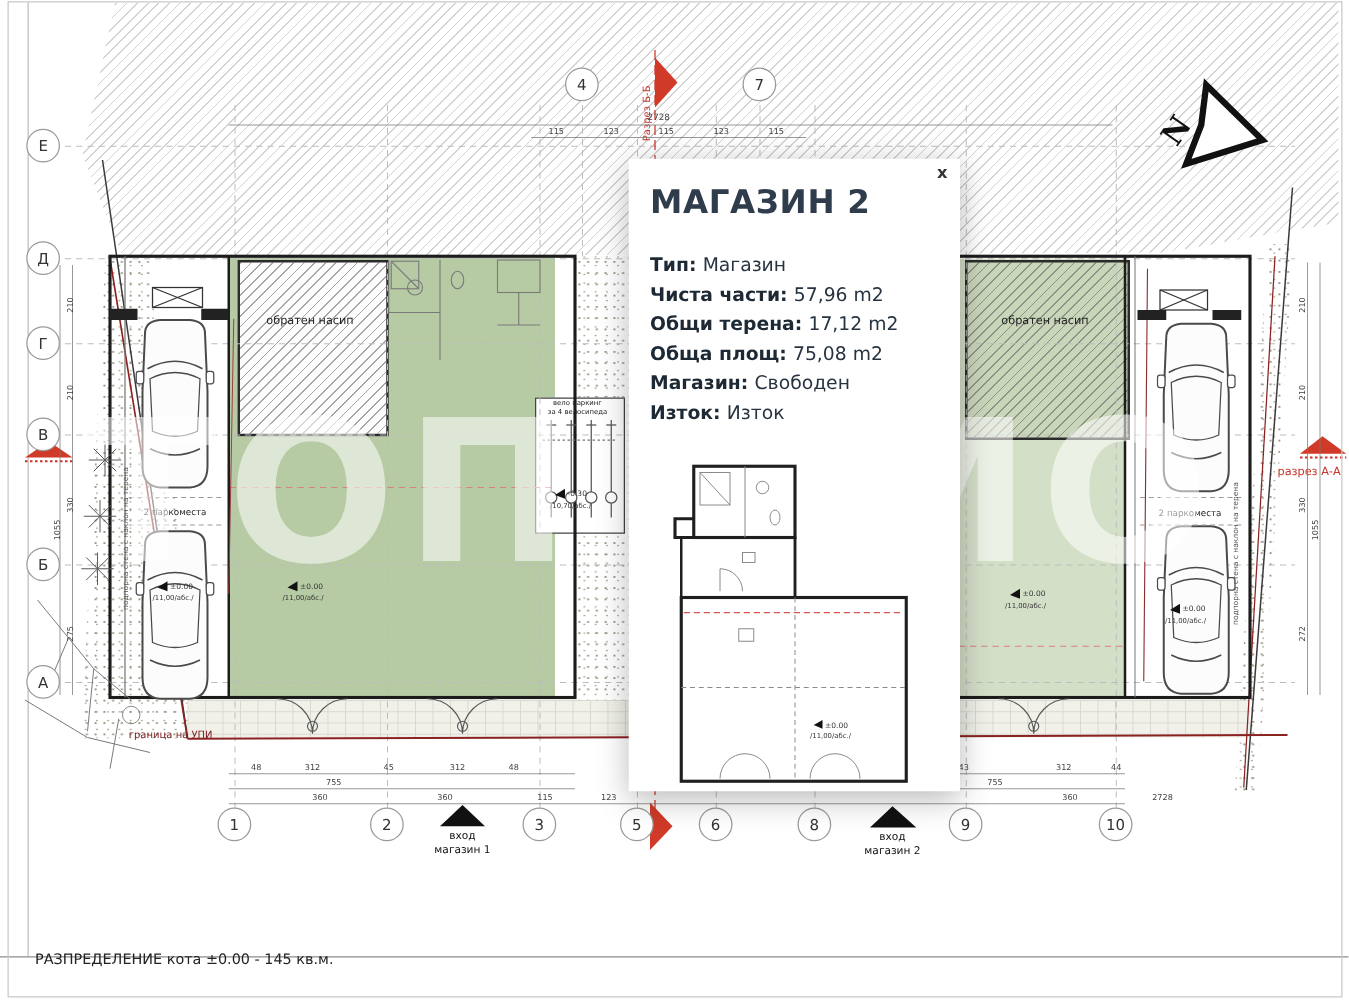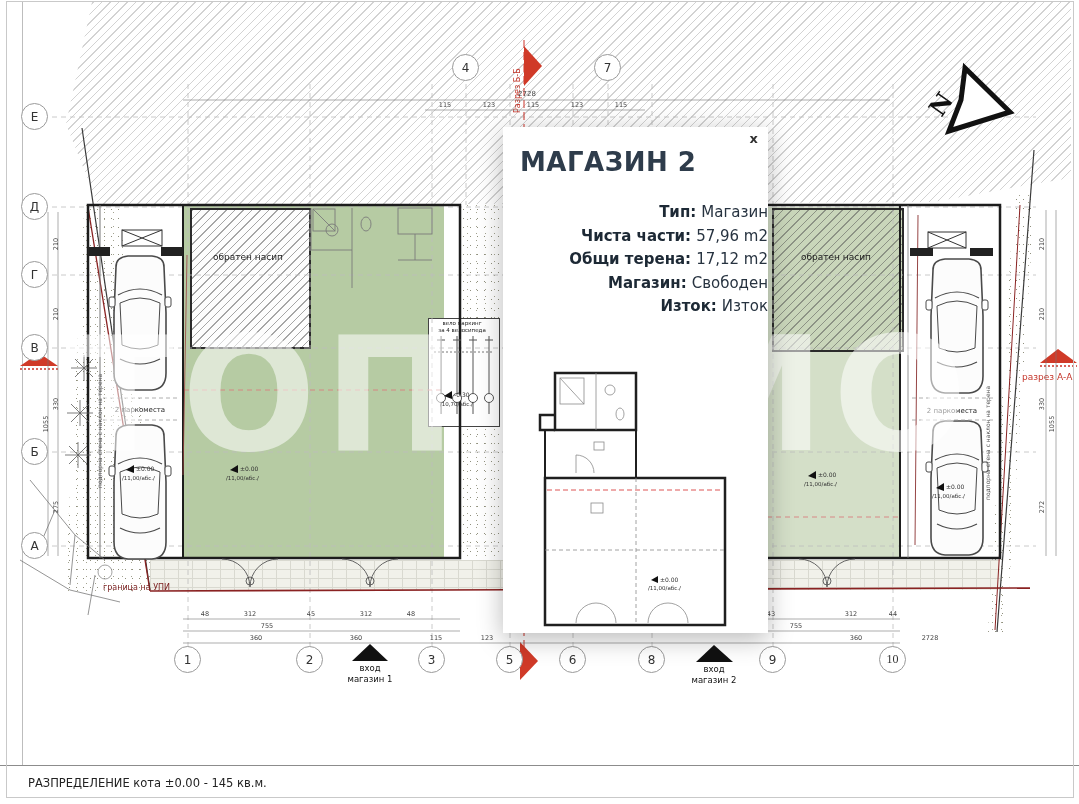--- a/index.html
+++ b/index.html
@@ -40,27 +40,27 @@
       font-size:12px;color:#333;z-index:6;box-sizing:border-box;}
   .wm{position:absolute;left:66px;top:316px;width:920px;z-index:7;
       font-size:158px;font-weight:700;letter-spacing:8px;line-height:1;
       color:rgba(255,255,255,.55);white-space:nowrap;pointer-events:none;}
   .popup{position:absolute;left:503px;top:127px;width:265px;height:506px;background:#fff;
       box-shadow:0 6px 24px rgba(0,0,0,.28);z-index:10;}
   .popup-close{position:absolute;right:10px;top:5px;font-size:13px;font-weight:700;
       color:#333;cursor:pointer;line-height:14px;}
   .popup-title{position:absolute;left:17px;top:20px;font-size:26px;font-weight:600;
       color:#2e3c4b;letter-spacing:.5px;}
-  .popup-fields{position:absolute;left:17px;top:74px;right:0;text-align:right;}
+  .popup-fields{position:absolute;left:17px;top:74px;right:10px;}
   .pf{font-size:15px;line-height:23.6px;color:#273340;white-space:nowrap;}
   .pl{font-weight:700;color:#1d2935;}
   .pv{margin-left:5px;}
   .thumb{position:absolute;left:33px;top:243px;}
   .footer-line{position:absolute;left:0;top:765px;width:1079px;height:1px;background:#8c8c8c;z-index:8;}
-  .footer-text{position:absolute;left:28px;top:776px;font-size:11.5px;color:#222;z-index:8;}
+  .footer-text{position:absolute;left:28px;top:760px;font-size:11.5px;color:#222;z-index:8;}
   .tiny-center{text-align:center;}
 </style>
 </head>
 <body>
 
 <div class="sheet">
 
   <div class="hatch"></div>
   <div class="terrain terrain-left"></div>
   <div class="terrain terrain-mid"></div>
@@ -344,21 +344,21 @@
     </div>
   <div class="gc" style="left:559px;top:646px;">
       <span>6</span>
     </div>
   <div class="gc" style="left:638px;top:646px;">
       <span>8</span>
     </div>
   <div class="gc" style="left:759px;top:646px;">
       <span>9</span>
     </div>
-  <div class="gc" style="left:879px;top:646px;font-family:Liberation Serif, serif;">
+  <div class="gc" style="left:879px;top:646px;">
       <span>10</span>
     </div>
 
   <div class="lblz tiny-center" style="left:198px;top:252px;width:100px;font-size:9px;">обратен насип</div>
   <div class="lblz tiny-center" style="left:786px;top:252px;width:100px;font-size:9px;">обратен насип</div>
   <div class="lblz tiny-center" style="left:430px;top:320px;width:64px;font-size:5.5px;line-height:7px;">
     <div>вело паркинг</div>
     <div>за 4 велосипеда</div>
   </div>
   <div class="lblz tiny-center" style="left:106px;top:406px;width:68px;font-size:7px;">2 паркоместа</div>
@@ -366,20 +366,21 @@
 
   <div class="wm">ТОП ИМО</div>
 
   <div class="popup">
     <div class="popup-close">x</div>
     <div class="popup-title">МАГАЗИН 2</div>
     <div class="popup-fields">
       <div class="pf"><span class="pl">Тип:</span><span class="pv">Магазин</span></div>
       <div class="pf"><span class="pl">Чиста части:</span><span class="pv">57,96 m2</span></div>
       <div class="pf"><span class="pl">Общи терена:</span><span class="pv">17,12 m2</span></div>
+      <div class="pf"><span class="pl">Обща площ:</span><span class="pv">75,08 m2</span></div>
       <div class="pf"><span class="pl">Магазин:</span><span class="pv">Свободен</span></div>
       <div class="pf"><span class="pl">Изток:</span><span class="pv">Изток</span></div>
     </div>
 
     <svg class="thumb" width="198" height="258" viewBox="0 0 198 258">
       <g fill="none" stroke="#1f1f1f">
         <rect x="19" y="3" width="81" height="57" stroke-width="2.5"></rect>
         <path d="M19,45 L4,45 L4,60 L19,60" stroke-width="2.5"></path>
         <rect x="9" y="60" width="91" height="48" stroke-width="2"></rect>
         <rect x="9" y="108" width="180" height="147" stroke-width="2.5"></rect>

